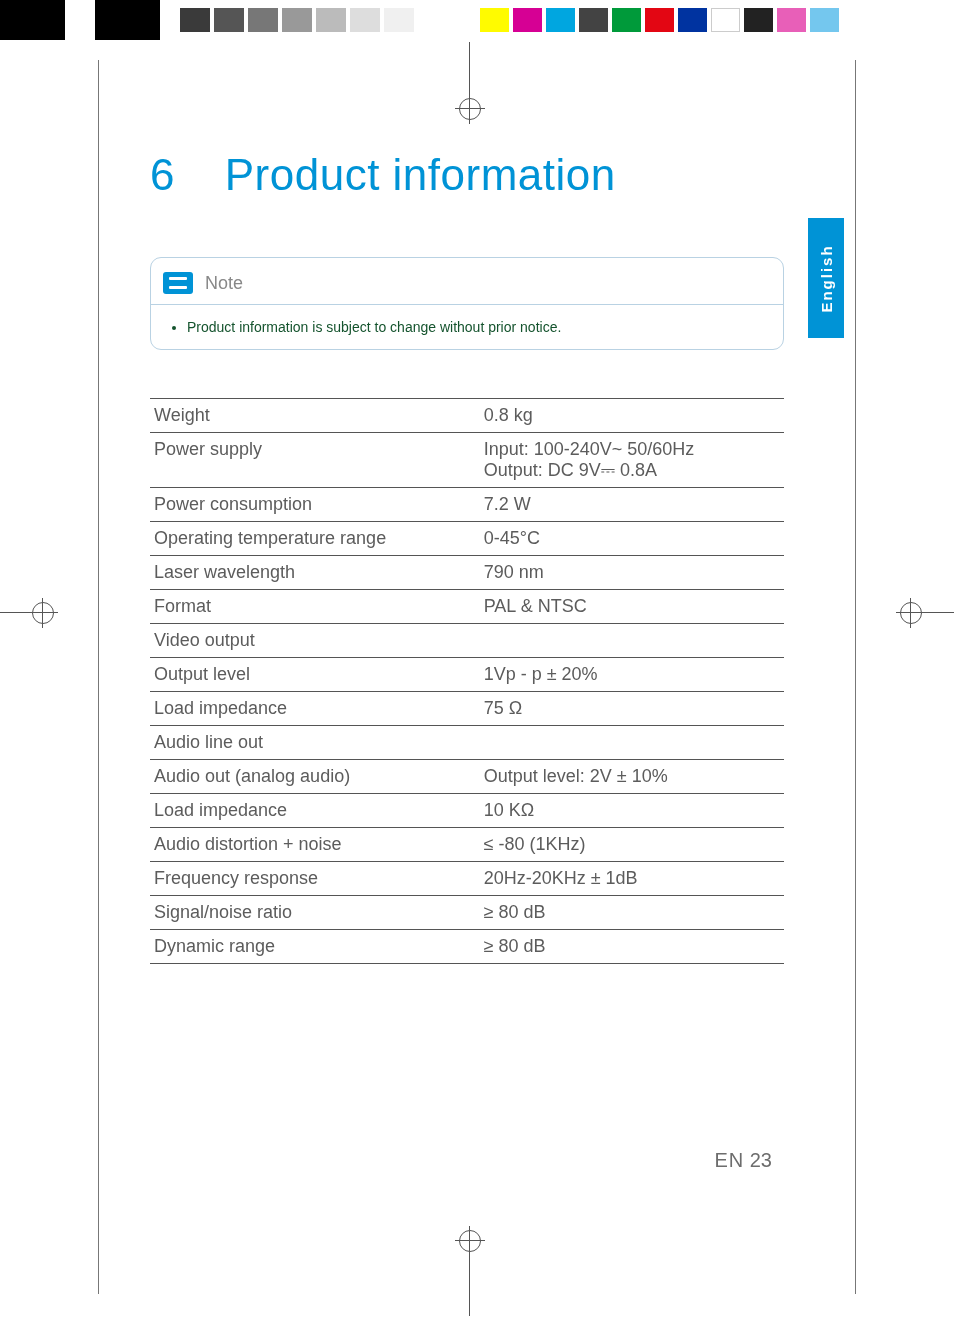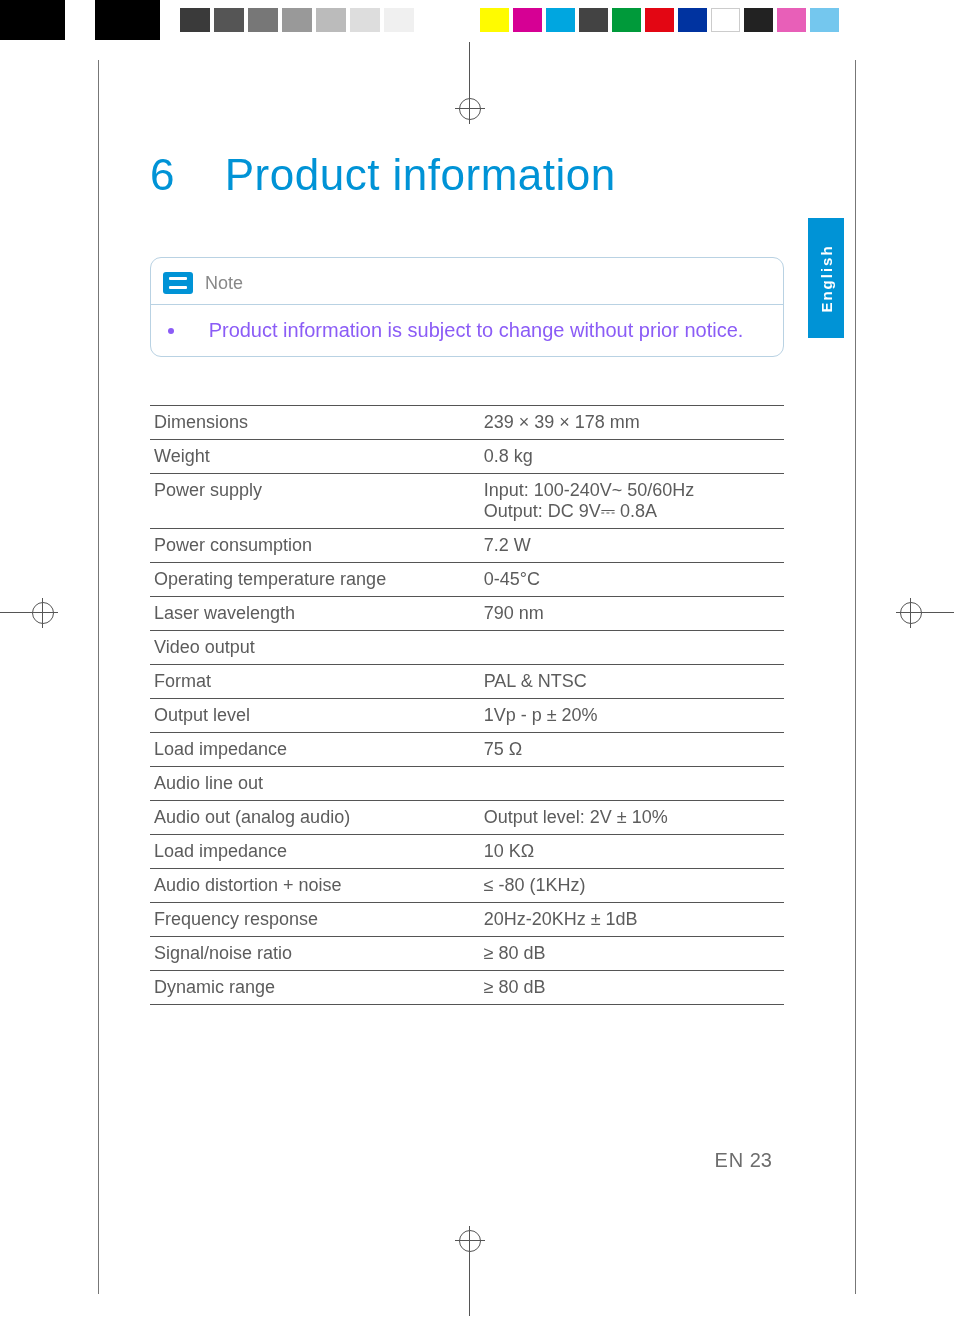--- a/index.html
+++ b/index.html
@@ -54,21 +54,21 @@
   
   .notebox { margin-top:57px; border:1px solid #b9d2e3; border-radius:11px; padding:0; }
   .note-head { display:flex; align-items:center; gap:12px; padding:14px 12px 10px; border-bottom:1px solid #b9d2e3; }
   .note-icon { width:30px; height:22px; background:#0093d6; border-radius:3px; position:relative; flex:0 0 30px; }
   .note-icon::before,.note-icon::after{content:"";position:absolute;left:6px;right:6px;height:3px;background:#fff;border-radius:1px}
   .note-icon::before{top:5px}
   .note-icon::after{bottom:5px}
   .note-title { font-size:18px; color:#888; font-weight:400; }
   .note-body { padding:14px 18px; }
   .note-body ul { list-style: disc; padding-left:18px; }
-  .note-body li { font-size:20px; color:#8b5cf6;text-align:center; }
+  .note-body li { font-size:14px; color:#14532d; }
 
   
   .spectable { margin-top:48px; width:100%; border-collapse:collapse; }
   .spectable tr { border-bottom:1px solid #555; }
   .spectable tr:first-child { border-top:1px solid #555; }
   .spectable td { padding:6px 6px 6px 2px; font-size:18px; vertical-align:top; color:#5c5c5c; font-weight:300; }
   .spectable td:first-child { width:52%; padding-left:4px; }
   .spectable td:last-child { padding-left:4px; }
 
   
@@ -148,50 +148,46 @@
       <div class="note-body">
         <ul>
           <li>Product information is subject to change without prior notice.</li>
         </ul>
       </div>
     </div>
 
     <table class="spectable">
       <tbody id="spec-body">
           <tr>
-            <td>Dimensions</td>
-            <td>239 × 39 × 178 mm</td>
-          </tr>
-          <tr>
             <td>Weight</td>
             <td>0.8 kg</td>
           </tr>
           <tr>
             <td>Power supply</td>
             <td>Input: 100-240V~ 50/60Hz<br>Output: DC 9V⎓ 0.8A</td>
           </tr>
           <tr>
             <td>Power consumption</td>
             <td>7.2 W</td>
           </tr>
           <tr>
             <td>Operating temperature range</td>
             <td>0-45°C</td>
           </tr>
           <tr>
             <td>Laser wavelength</td>
             <td>790 nm</td>
           </tr>
           <tr>
+            <td>Format</td>
+            <td>PAL &amp; NTSC</td>
+          </tr>
+          <tr>
             <td>Video output</td>
             <td></td>
-          </tr>
-          <tr>
-            <td>Format</td>
-            <td>PAL &amp; NTSC</td>
           </tr>
           <tr>
             <td>Output level</td>
             <td>1Vp - p ± 20%</td>
           </tr>
           <tr>
             <td>Load impedance</td>
             <td>75 Ω</td>
           </tr>
           <tr>

